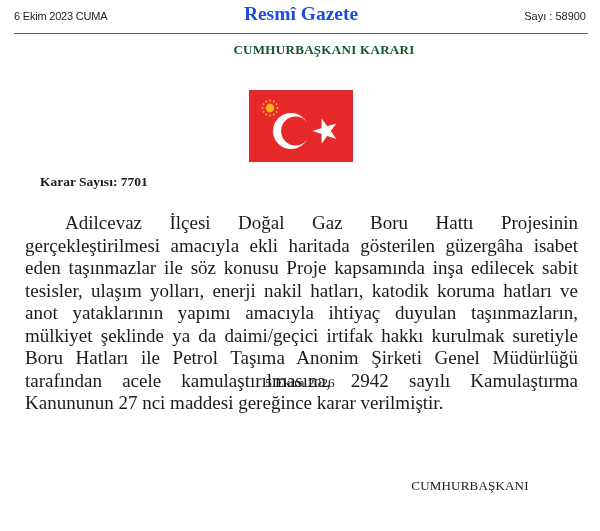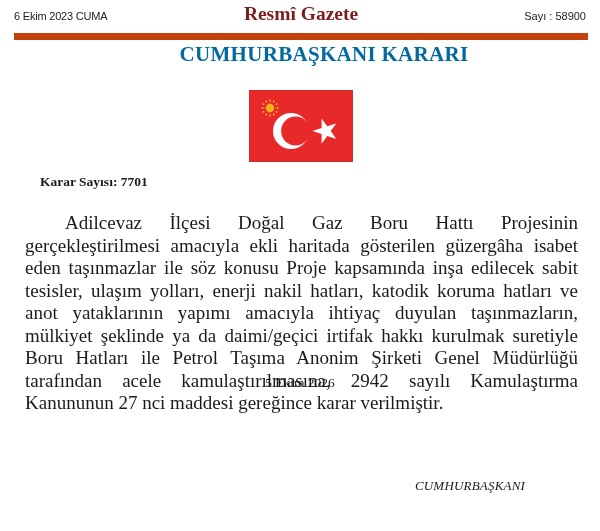--- a/index.html
+++ b/index.html
@@ -14,60 +14,60 @@
       overflow: hidden;
       color: #1a1a1a;
       font-family: "Liberation Serif", serif;
     }
     .header {
       position: absolute;
       left: 14px;
       top: 0;
       width: 574px;
       height: 33px;
-      border-bottom: 7px solid #c2410c;
+      border-bottom: 1px solid #c2410c;
     }
     .header-date {
       position: absolute;
       left: 0;
       top: 10px;
       font-family: "Liberation Sans", sans-serif;
       font-size: 11px;
       color: #222;
       letter-spacing: -0.2px;
     }
     .header-title {
       position: absolute;
       left: 0;
       right: 0;
       top: 3px;
       text-align: center;
       font-family: "Liberation Serif", serif;
       font-weight: bold;
       font-size: 19.5px;
-      color: #7f1d1d;
+      color: #1d4ed8;
     }
     .header-issue {
       position: absolute;
       right: 2px;
       top: 10px;
       font-family: "Liberation Sans", sans-serif;
       font-size: 11px;
       color: #222;
     }
     .doc-title {
       position: absolute;
       left: 0;
       right: 0;
       top: 42px;
       text-align: center;
       font-weight: bold;
-      font-size: 21px;
+      font-size: 13px;
       letter-spacing: 0.3px;
-      color: #0369a1;
+      color: #14532d;
       margin-left: 48px;
     }
     .flag {
       position: absolute;
       left: 249px;
       top: 90px;
       width: 104px;
       height: 72px;
       background: #e8292a;
       border: 1px solid #c8312f;
@@ -115,21 +115,20 @@
       display: block;
       font-weight: bold;
       font-size: 13px;
       white-space: nowrap;
     }
     .signature-title {
       display: block;
       font-size: 13px;
       margin-top: 6px;
       letter-spacing: 0.2px;
-      font-style: italic;
     }
   </style>
 </head>
 <body>
 
 <div class="header">
   <span class="header-date">6 Ekim 2023 CUMA</span>
   <div class="header-title">Resmî Gazete</div>
   <span class="header-issue">Sayı : 58900</span>
 </div>

